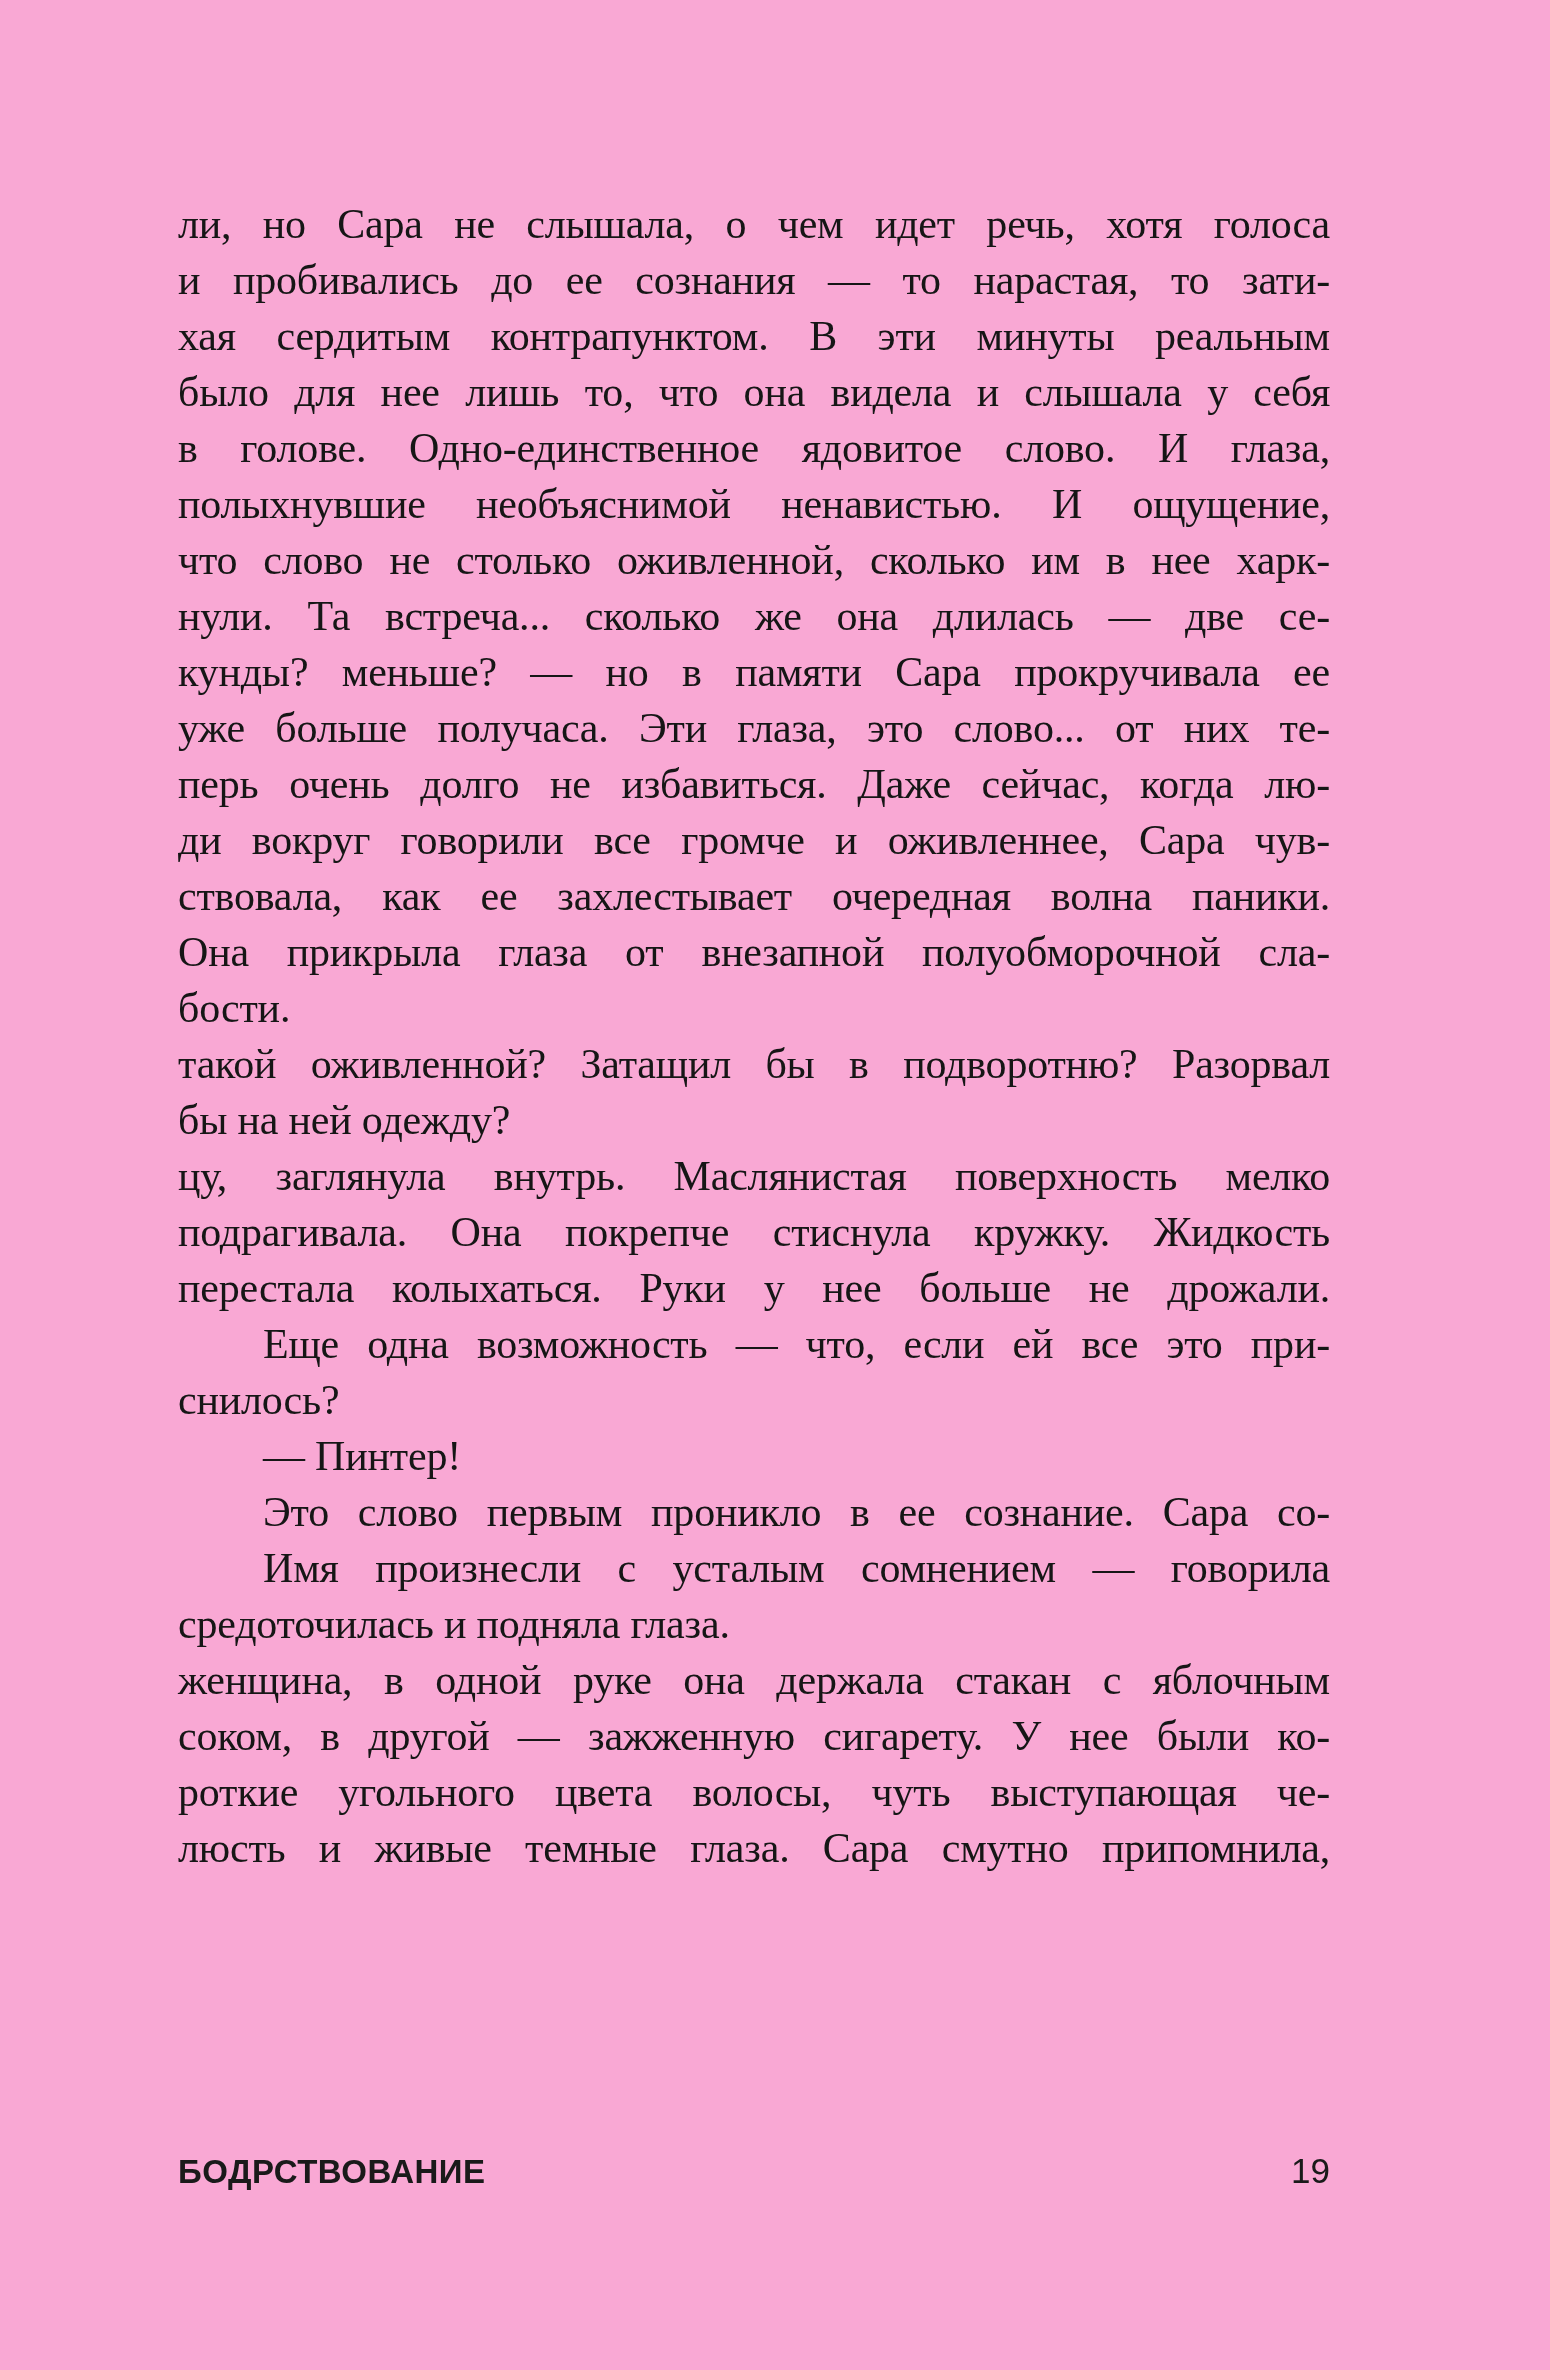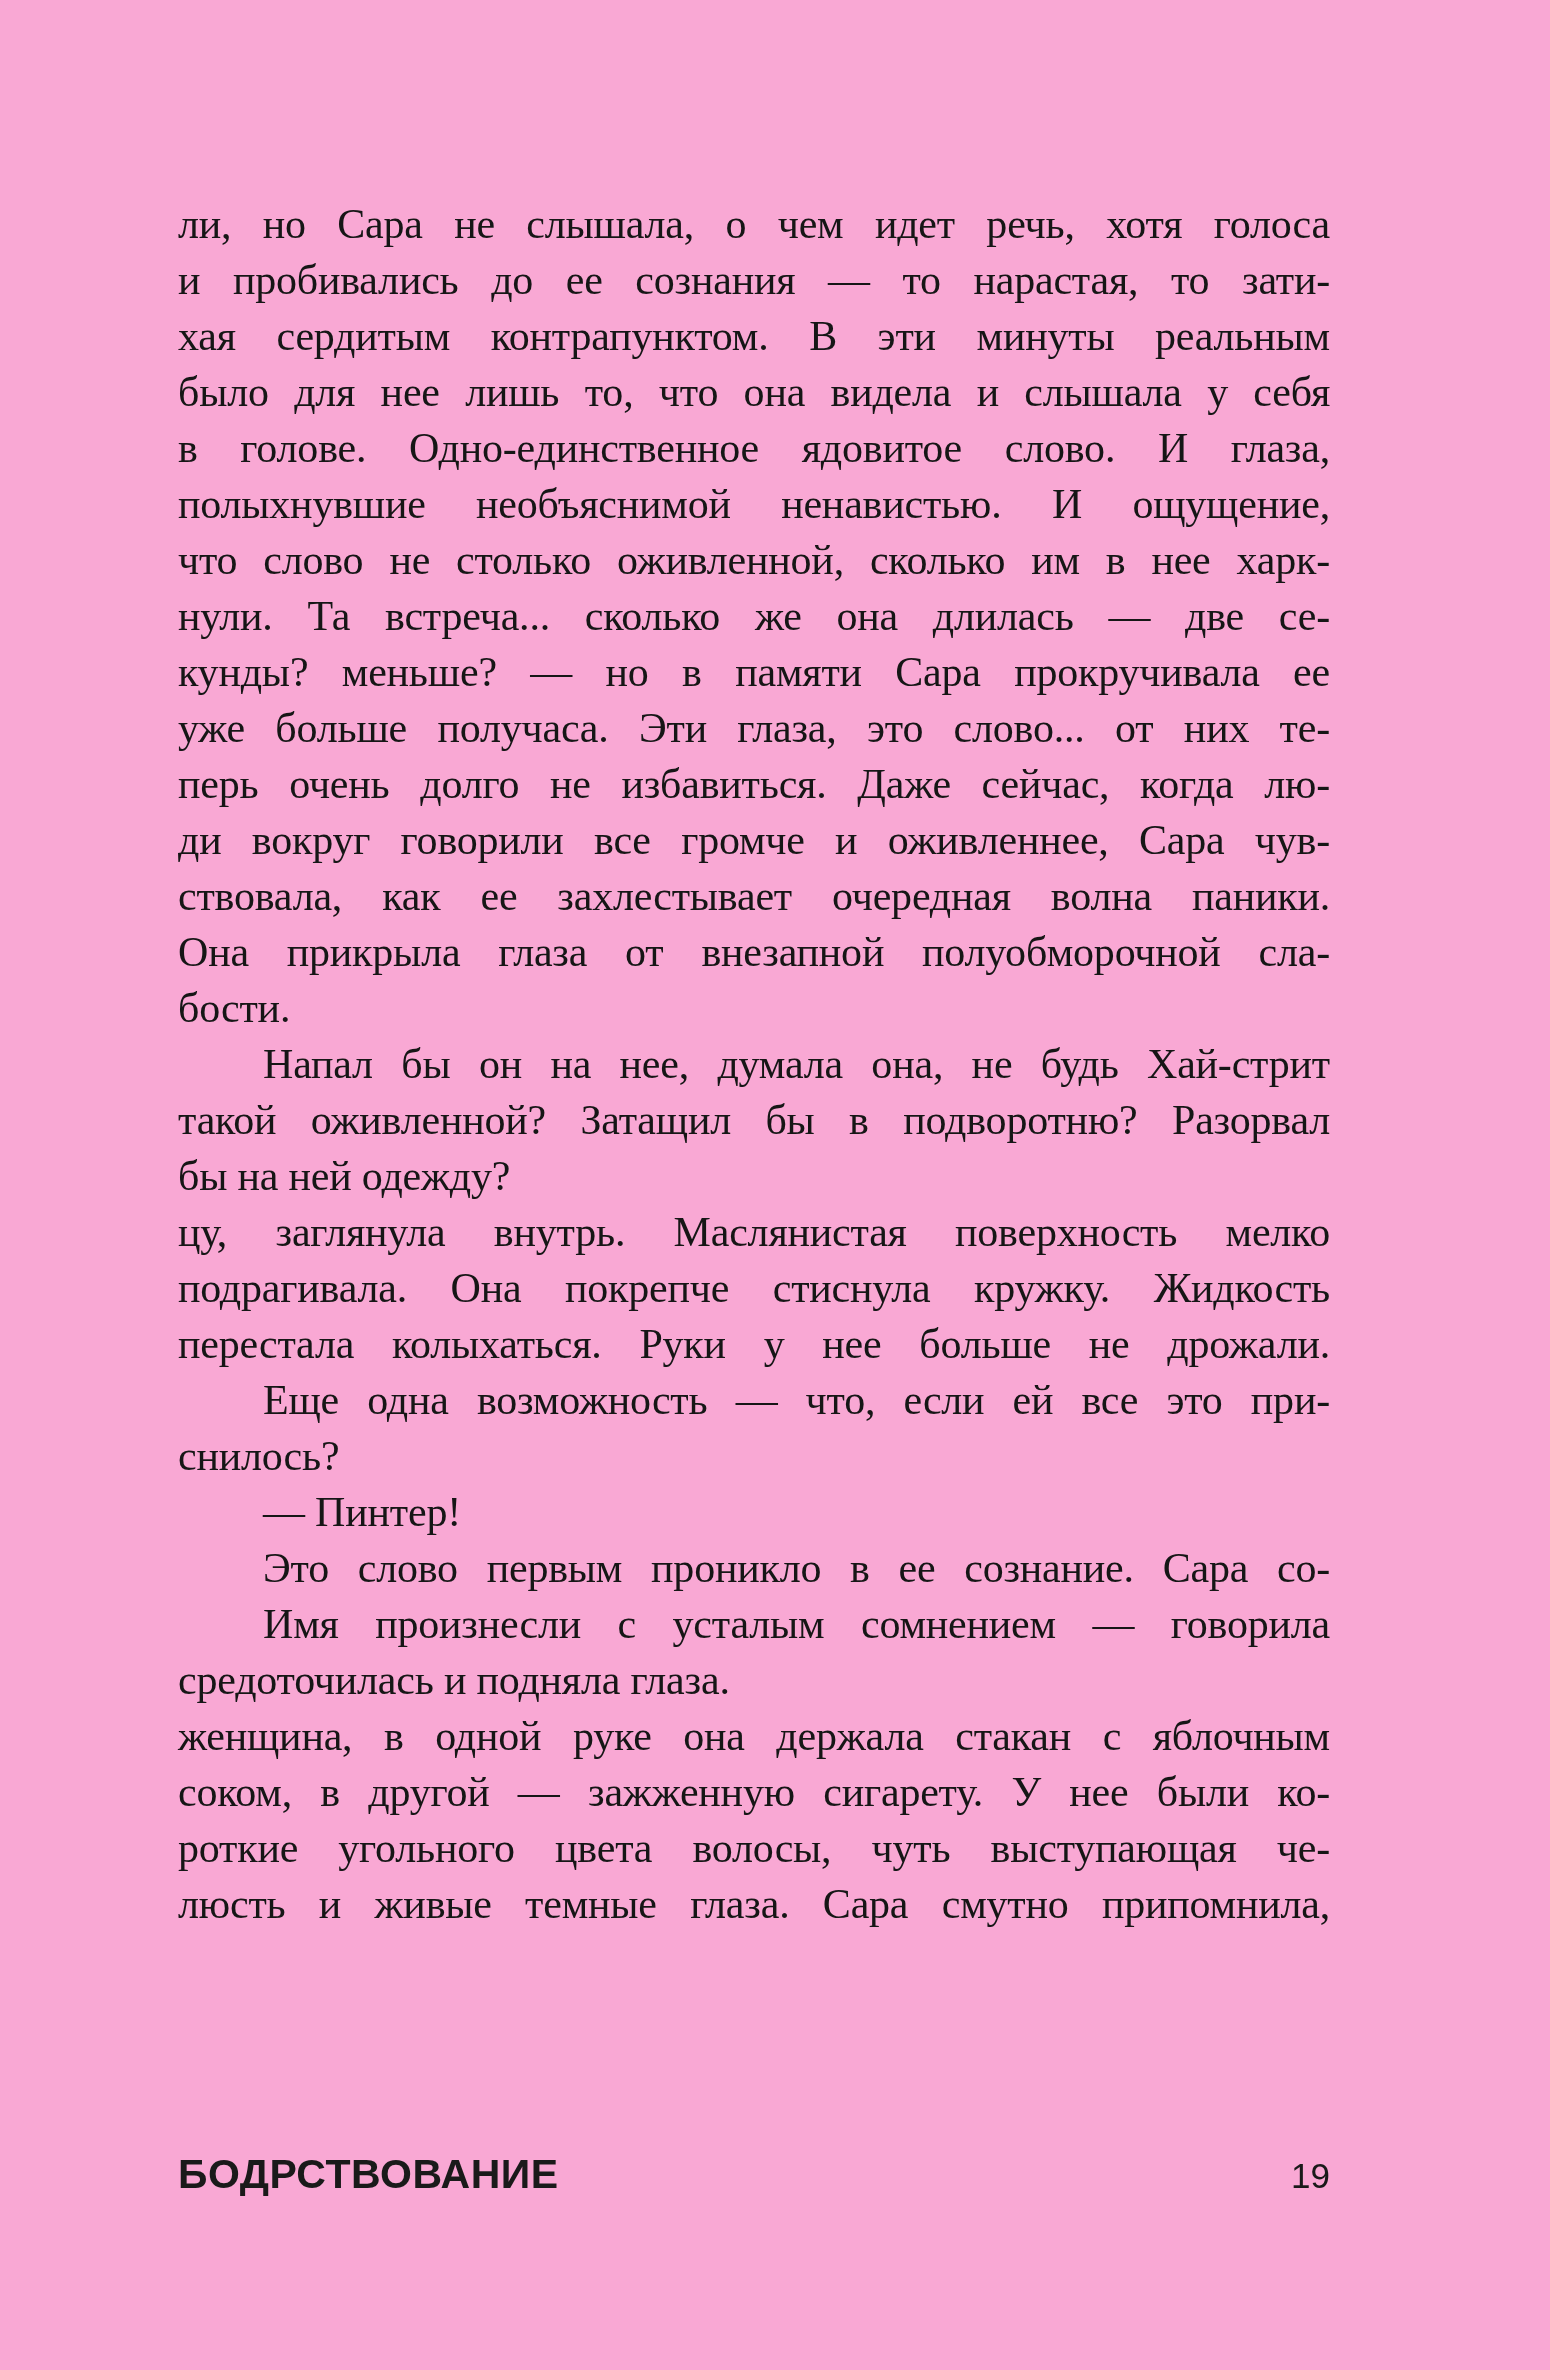--- a/index.html
+++ b/index.html
@@ -53,21 +53,21 @@
     left: 178px;
     top: 2151px;
     width: 1152px;
     display: flex;
     justify-content: space-between;
     align-items: baseline;
     font-family: "Liberation Sans", "DejaVu Sans", sans-serif;
     color: #1a1a1a;
   }
   .running-title {
-    font-size: 41px;
+    font-size: 33px;
     font-weight: 700;
     letter-spacing: 0.5px;
   }
   .page-number {
     font-size: 35px;
     font-weight: 400;
   }
 </style>
 </head>
 <body>
@@ -83,21 +83,20 @@
     <div class="line l-j">полыхнувшие необъяснимой ненавистью. И ощущение,</div>
     <div class="line l-j">что слово не столько оживленной, сколько им в нее харк-</div>
     <div class="line l-j">нули. Та встреча... сколько же она длилась — две се-</div>
     <div class="line l-j">кунды? меньше? — но в памяти Сара прокручивала ее</div>
     <div class="line l-j">уже больше получаса. Эти глаза, это слово... от них те-</div>
     <div class="line l-j">перь очень долго не избавиться. Даже сейчас, когда лю-</div>
     <div class="line l-j">ди вокруг говорили все громче и оживленнее, Сара чув-</div>
     <div class="line l-j">ствовала, как ее захлестывает очередная волна паники.</div>
     <div class="line l-j">Она прикрыла глаза от внезапной полуобморочной сла-</div>
     <div class="line l-e">бости.</div>
-    <div class="line l-j ind">Напал бы он на нее, думала она, не будь Хай-стрит</div>
     <div class="line l-j">такой оживленной? Затащил бы в подворотню? Разорвал</div>
     <div class="line l-e">бы на ней одежду?</div>
     <div class="line l-j">цу, заглянула внутрь. Маслянистая поверхность мелко</div>
     <div class="line l-j">подрагивала. Она покрепче стиснула кружку. Жидкость</div>
     <div class="line l-j">перестала колыхаться. Руки у нее больше не дрожали.</div>
     <div class="line l-j ind">Еще одна возможность — что, если ей все это при-</div>
     <div class="line l-e">снилось?</div>
     <div class="line l-e ind">— Пинтер!</div>
     <div class="line l-j ind">Это слово первым проникло в ее сознание. Сара со-</div>
     <div class="line l-j ind">Имя произнесли с усталым сомнением — говорила</div>

